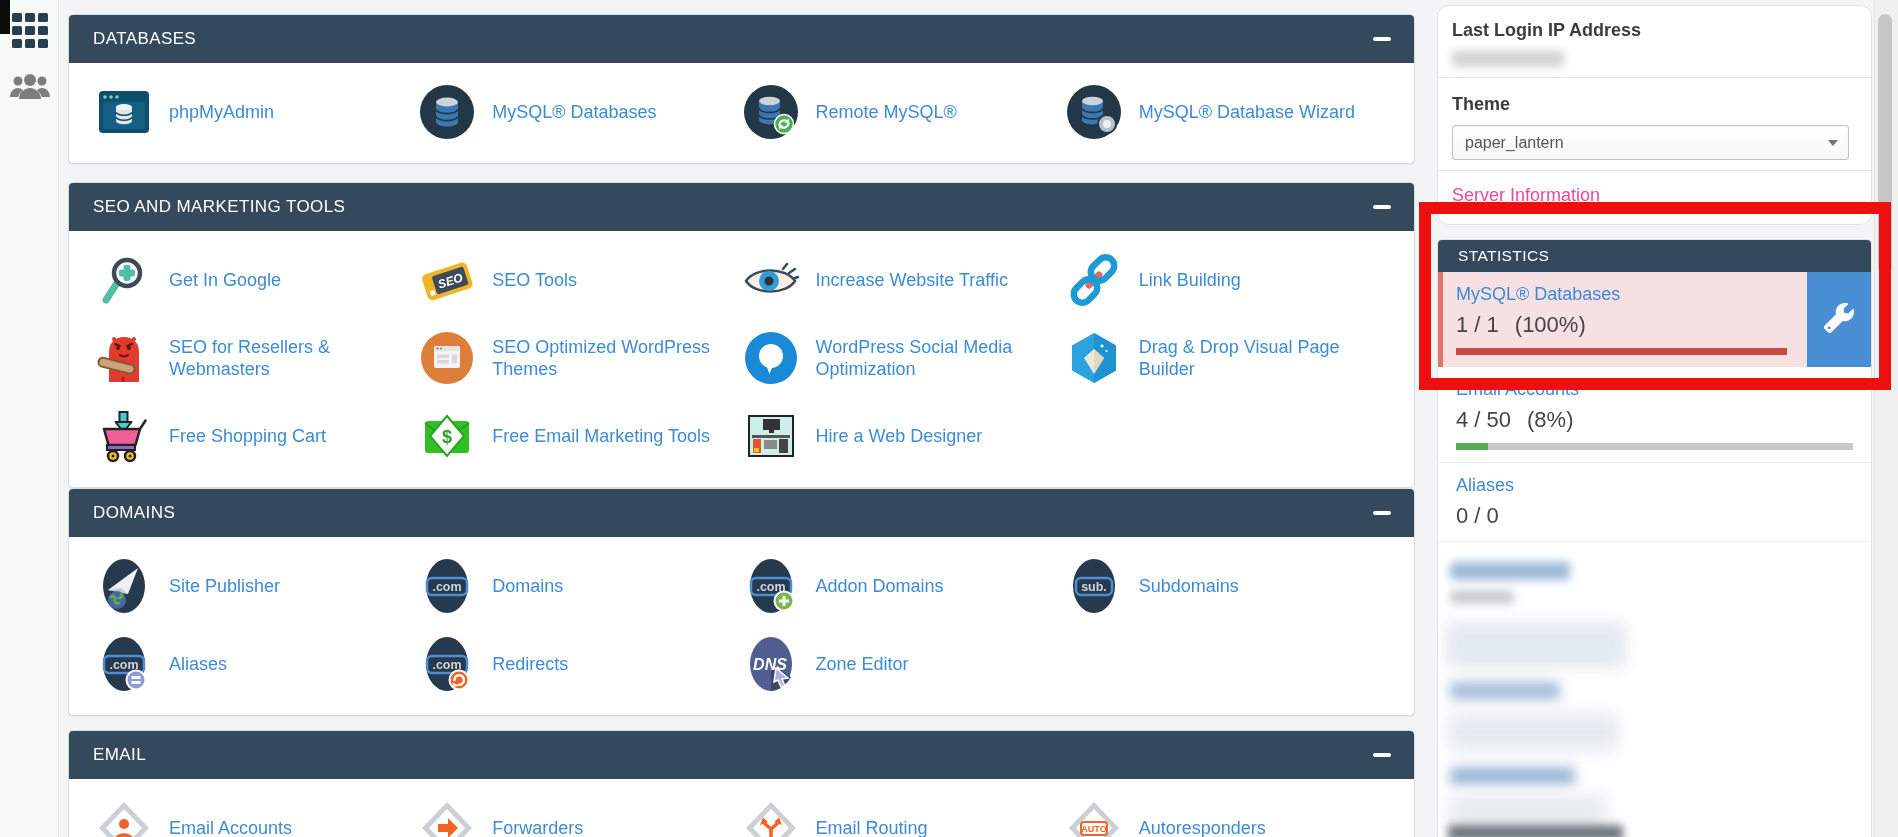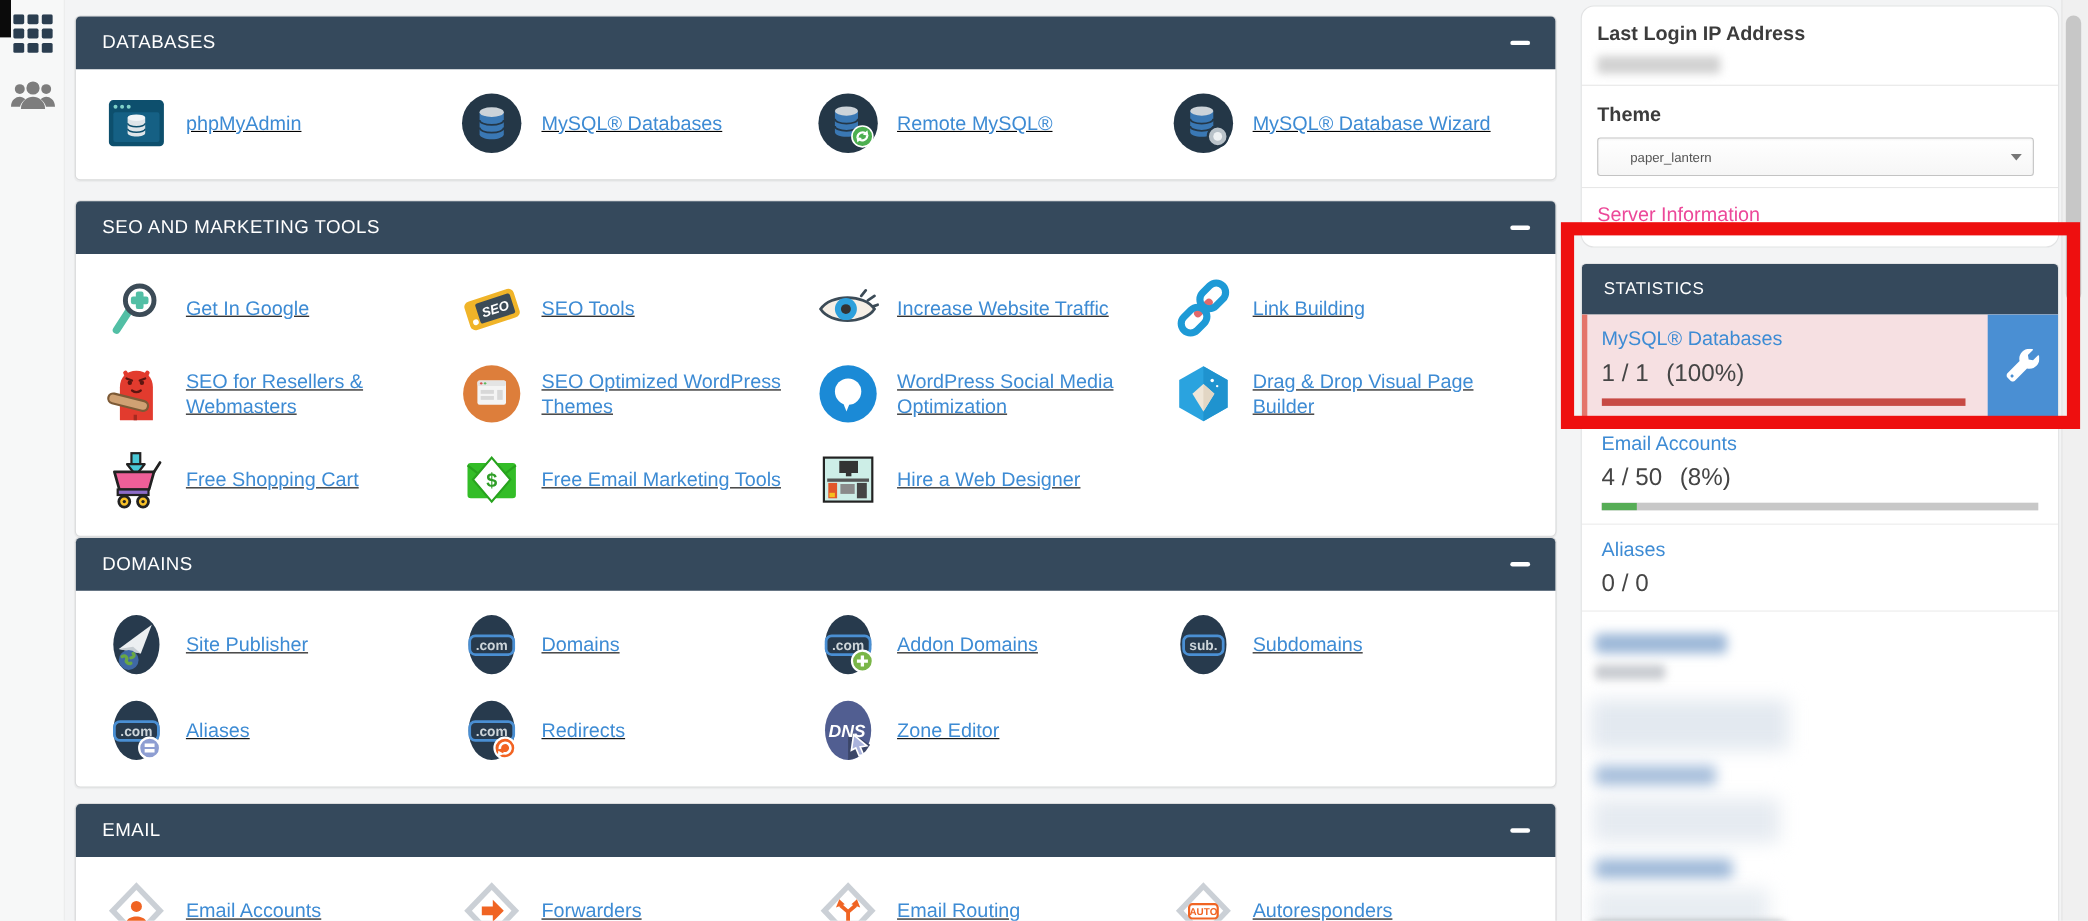--- a/index.html
+++ b/index.html
@@ -18,39 +18,39 @@
   .rail-btn.users{top:68px;}
 
   
   .main{position:absolute;left:68px;top:0;width:1347px;padding-top:14px;}
   .card{background:#fff;border:1px solid #dadbdc;border-radius:5px;box-shadow:0 1px 1px rgba(0,0,0,.04);}
   .mt18{margin-top:18px;} .mt12{} .mt14{margin-top:14px;}
   .chead{height:48px;background:#35495c;border-radius:4px 4px 0 0;display:flex;align-items:center;justify-content:space-between;padding:0 22px 0 24px;}
   .ctitle{color:#fff;font-size:17px;letter-spacing:.4px;}
   .collapse{width:20px;height:20px;display:flex;align-items:center;justify-content:center;cursor:pointer;}
   .minus{display:block;width:18px;height:4px;background:#fff;border-radius:2px;}
-  .cbody{padding:10px 26px 12px;display:grid;grid-template-columns:repeat(4,1fr);text-decoration:underline;}
+  .cbody{padding:10px 26px 12px;display:grid;grid-template-columns:repeat(4,1fr);}
   .item{display:flex;align-items:center;gap:16px;height:78px;text-decoration:none;cursor:pointer;}
   .icn{width:58px;height:58px;flex:0 0 58px;display:flex;align-items:center;justify-content:center;}
   .lbl{color:#3d8bd4;font-size:18px;line-height:1.25;max-width:240px;}
 
   
   .sidebar{position:absolute;left:1437px;top:5px;width:435px;}
   .sbox{background:#fff;border:1px solid #e2e3e4;border-radius:12px;}
   .acct{padding:10px 14px 14px;}
   .sb-label{font-size:18px;font-weight:bold;color:#3c3c3c;padding:4px 0 8px;}
   .blur-ip{width:112px;height:16px;background:#d2d2d2;border-radius:3px;filter:blur(4px);margin:2px 0 10px;}
   .sdiv{border:none;border-top:1px solid #e7e7e7;margin:10px -14px 12px;}
   .select{height:33px;border:1px solid #c3c3c3;border-radius:3px;background:linear-gradient(#fff,#f6f6f6);display:flex;align-items:center;justify-content:space-between;padding:0 10px 0 12px;margin:2px 8px 4px 0;box-shadow:inset 0 1px 2px rgba(0,0,0,.05);cursor:pointer;}
-  .select span{font-size:12px;color:#555;margin-left:17px;}
+  .select span{font-size:16px;color:#555;}
   .caret{width:0;height:0;border-left:5px solid transparent;border-right:5px solid transparent;border-top:6px solid #777;}
   .sb-link{color:#ec4899;font-size:18px;text-decoration:none;cursor:pointer;display:inline-block;padding:2px 0 4px;}
 
   .statsbox{margin-top:14px;border-radius:5px;overflow:hidden;height:630px;position:relative;}
-  .stats-head{height:46px;background:#35495c;display:flex;align-items:center;padding:0 20px;}
+  .stats-head{height:32px;background:#35495c;display:flex;align-items:center;padding:0 20px;}
   .stats-head span{color:#fff;font-size:15.5px;letter-spacing:.4px;}
   .stat{padding:12px 18px;border-bottom:1px solid #ececec;position:relative;}
   .stat-link{display:inline-block;color:#3d8bd4;font-size:18px;text-decoration:none;cursor:pointer;}
   .stat-val{margin-top:7px;font-size:22px;color:#454545;}
   .stat-val .pct{margin-left:16px;}
   .track{margin-top:10px;height:7px;background:#c8c8c8;overflow:hidden;}
   .fill{height:100%;width:0;}
   .stat.hl{background:#f6e0e2;border-left:5px solid #e4756b;padding-left:13px;padding-right:84px;border-bottom:none;}
   .wrench-btn{position:absolute;right:0;top:0;bottom:0;width:64px;background:#4a8fd3;border:none;display:flex;align-items:center;justify-content:center;cursor:pointer;}
   .blurzone{position:relative;height:300px;}

